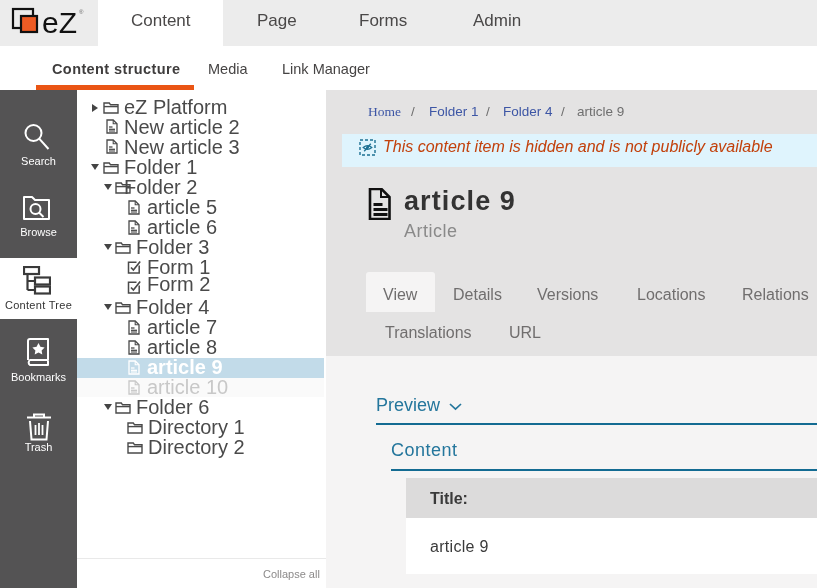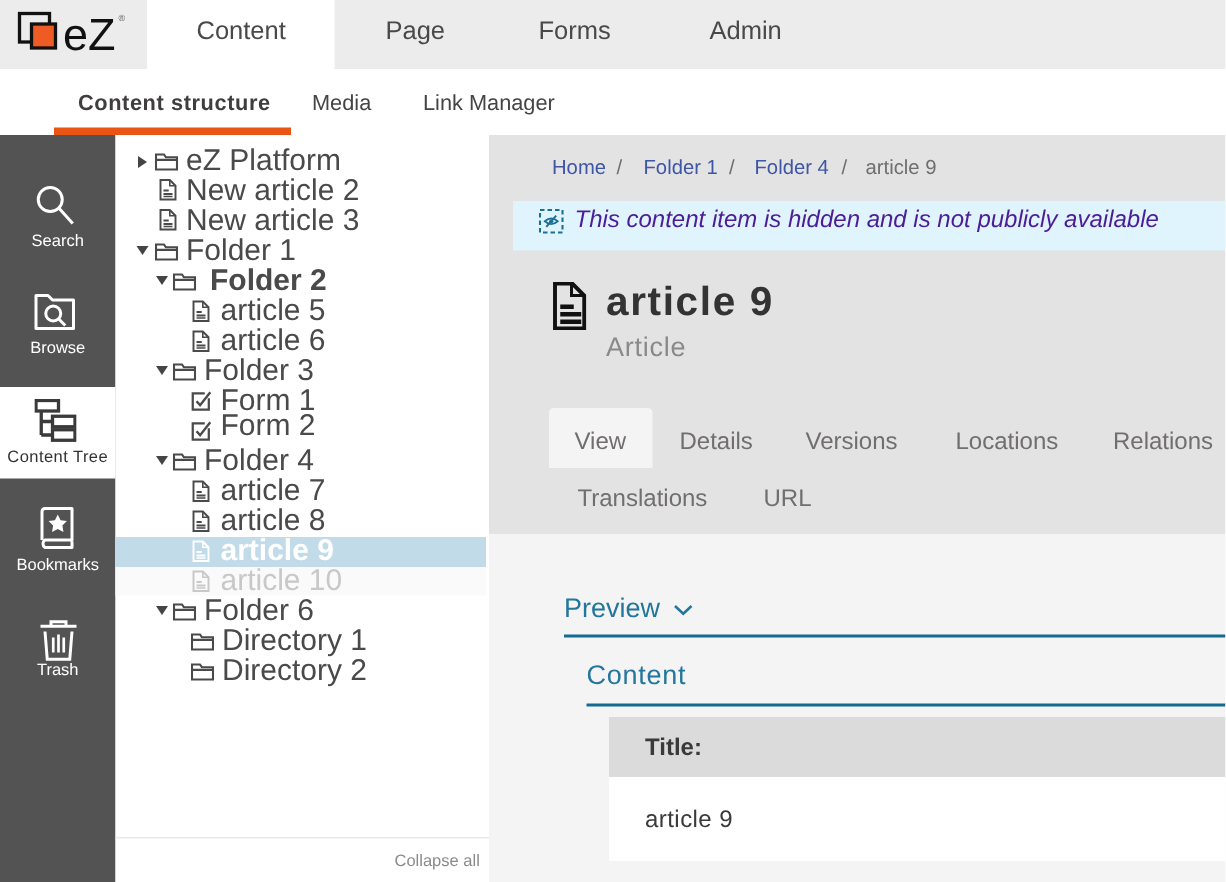--- a/index.html
+++ b/index.html
@@ -29,21 +29,21 @@
 #row-sel { left:77px; top:358px; width:247px; height:19.5px; background:#c2dbe9; }
 #row-fade { left:77px; top:377.5px; width:247px; height:19.5px; background:#fafafa; }
 #collapse-line { left:77px; top:558px; width:249px; height:1px; background:#e9e9e9; }
 
 
 #main-gray { left:326px; top:90px; width:491px; height:266px; background:#e4e3e3; }
 #main-light { left:326px; top:356px; width:491px; height:232px; background:#f5f4f4; }
 .crumb { top:104px; font-size:13.5px; color:#6f6f6f; }
 .crumb a { color:#3d56a5; text-decoration:none; }
 #alert { left:342px; top:134px; width:475px; height:33px; background:#dff4fd; }
-#alert-text { left:383px; top:138px; font-size:16px; font-style:italic; color:#4c1d95; }
+#alert-text { left:383px; top:138px; font-size:16px; font-style:italic; color:#c2410c; }
 #h1 { left:404px; top:186px; font-size:27px; font-weight:bold; color:#333; letter-spacing:1.1px; }
 #h1sub { left:404px; top:221px; font-size:18px; color:#8a8a8a; letter-spacing:0.5px; }
 
 .tab { position:absolute; font-size:16px; color:#706e6e; }
 #tab-active { left:366px; top:272px; width:69px; height:40px; background:#f5f4f4; border-radius:3px 3px 0 0; }
 
 
 .teal { color:#24769c; }
 #preview { left:376px; top:395px; font-size:18px; }
 #line1 { left:376px; top:423px; width:441px; height:2px; background:#136b92; }
@@ -199,40 +199,40 @@
     <use href="#i-folder"></use>
   </svg>
 <svg class="ticon" style="left:127px; top:441px; stroke:#4a4a4a;" width="16" height="13">
     <use href="#i-folder"></use>
   </svg>
 
 <div class="trow" style="left:124px; top:97px;">eZ Platform</div>
 <div class="trow" style="left:124px; top:117px;">New article 2</div>
 <div class="trow" style="left:124px; top:137px;">New article 3</div>
 <div class="trow" style="left:124px; top:157px;">Folder 1</div>
-<div class="trow" style="left:140px; top:177px;font-weight:bold;">Folder 2</div>
+<div class="trow" style="left:124px; top:177px;">Folder 2</div>
 <div class="trow" style="left:147px; top:197px;">article 5</div>
 <div class="trow" style="left:147px; top:217px;">article 6</div>
 <div class="trow" style="left:136px; top:237px;">Folder 3</div>
 <div class="trow" style="left:147px; top:257px;">Form 1</div>
 <div class="trow" style="left:147px; top:274px;">Form 2</div>
 <div class="trow" style="left:136px; top:297px;">Folder 4</div>
 <div class="trow" style="left:147px; top:317px;">article 7</div>
 <div class="trow" style="left:147px; top:337px;">article 8</div>
 <div class="trow" style="left:147px; top:357px; color:#fff; font-weight:bold;">article 9</div>
 <div class="trow" style="left:147px; top:377px; color:#c8c8c8;text-align:center;">article 10</div>
 <div class="trow" style="left:136px; top:397px;">Folder 6</div>
 <div class="trow" style="left:148px; top:417px;">Directory 1</div>
 <div class="trow" style="left:148px; top:437px;">Directory 2</div>
 <div class="abs" id="collapse-line"></div>
 <div class="abs" style="left:263px; top:568px; font-size:11px; color:#8c8a8a;">Collapse all</div>
 
 <div class="abs" id="main-gray"></div>
 <div class="abs" id="main-light"></div>
-<div class="abs crumb" style="left:368px;"><a>Home</a></div>
+<div class="abs crumb" style="left:368px;font-family:Liberation Serif, serif;"><a>Home</a></div>
 <div class="abs crumb" style="left:411px;">/</div>
 <div class="abs crumb" style="left:429px;"><a>Folder 1</a></div>
 <div class="abs crumb" style="left:486px;">/</div>
 <div class="abs crumb" style="left:503px;"><a>Folder 4</a></div>
 <div class="abs crumb" style="left:561px;">/</div>
 <div class="abs crumb" style="left:577px;">article 9</div>
 <div class="abs" id="alert"></div>
 <svg class="abs" style="left:359px; top:139px;" width="17" height="17" viewBox="0 0 17 17">
   <rect x="1" y="1" width="15" height="15" fill="none" stroke="#1d7092" stroke-width="1.4" stroke-dasharray="3,2"></rect>
   <path d="M4.2,8.5 q4.3,-3.8 8.6,0 q-4.3,3.8 -8.6,0 z" fill="none" stroke="#1d7092" stroke-width="1.2"></path>

